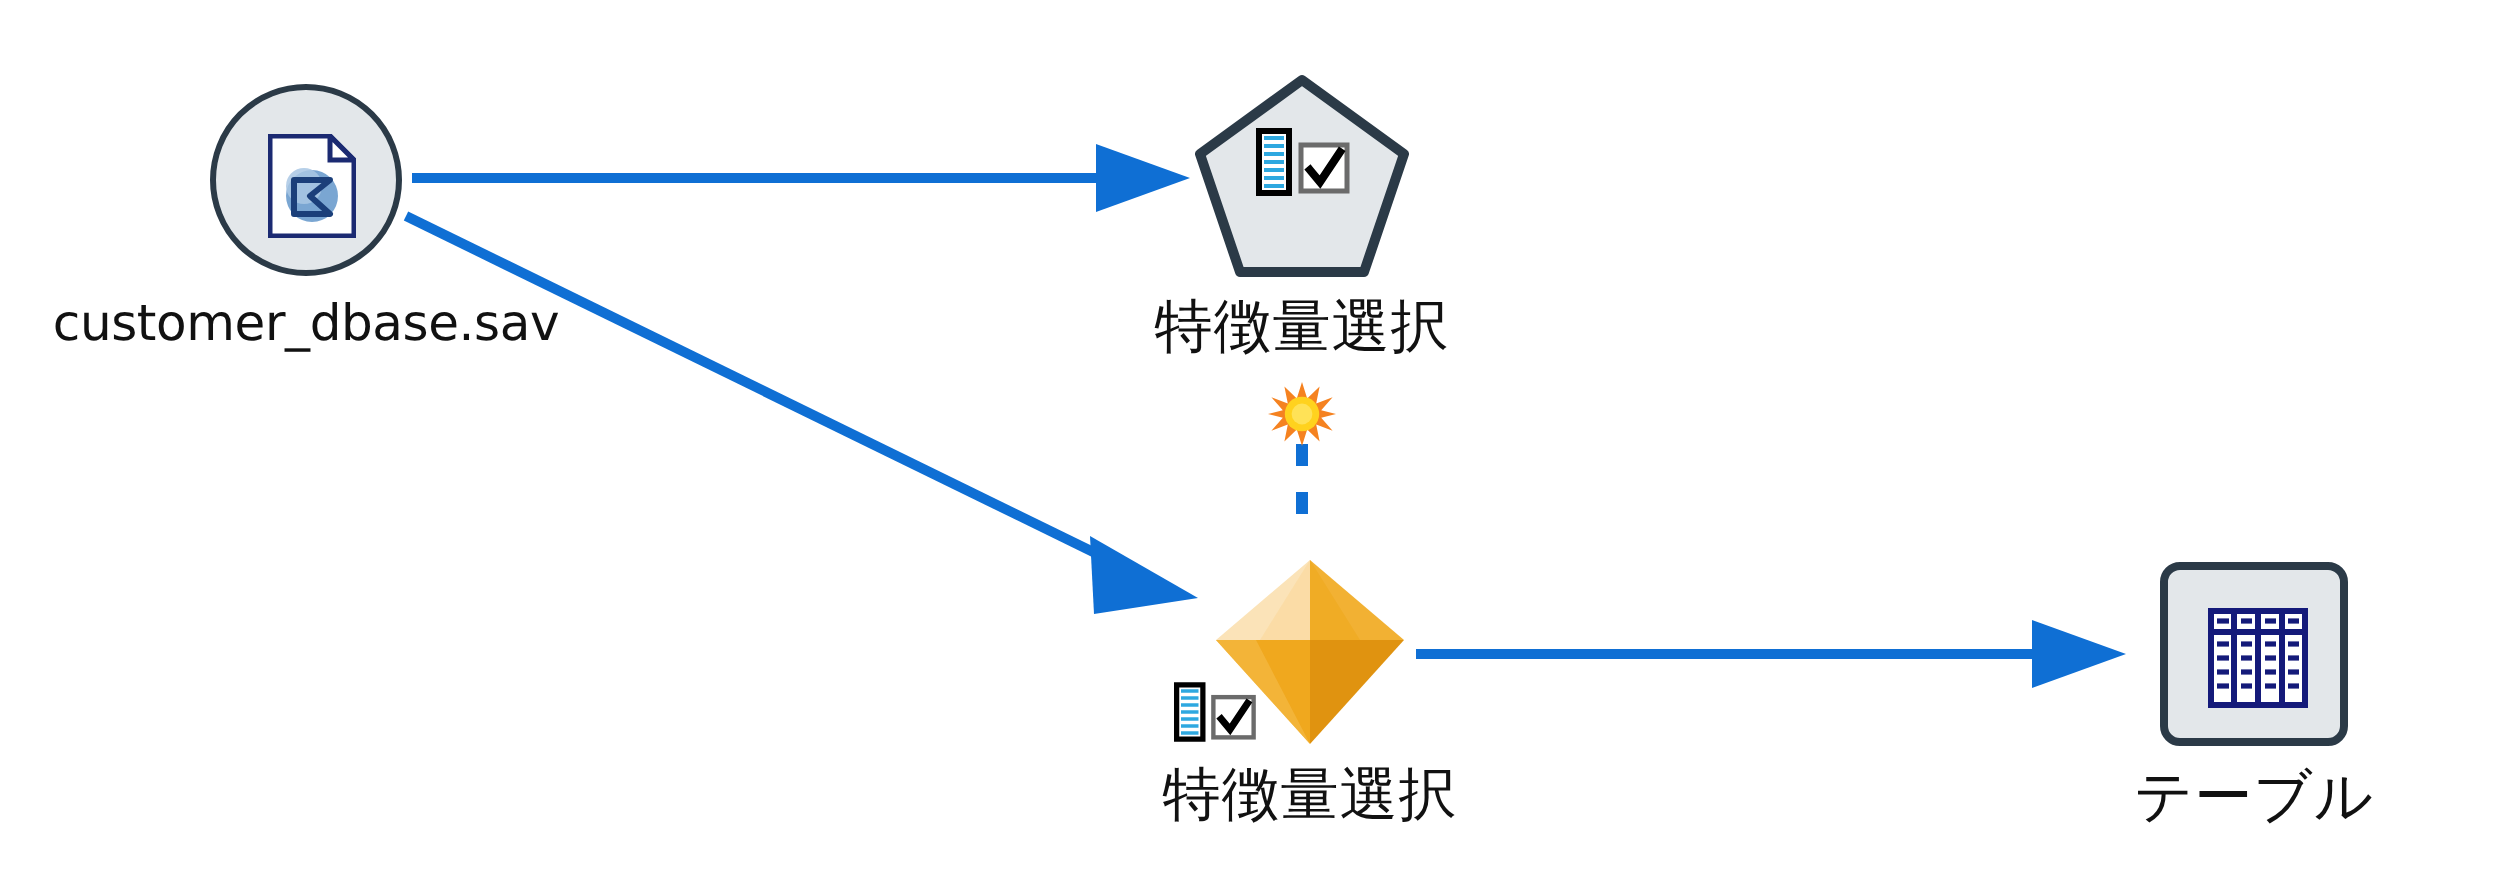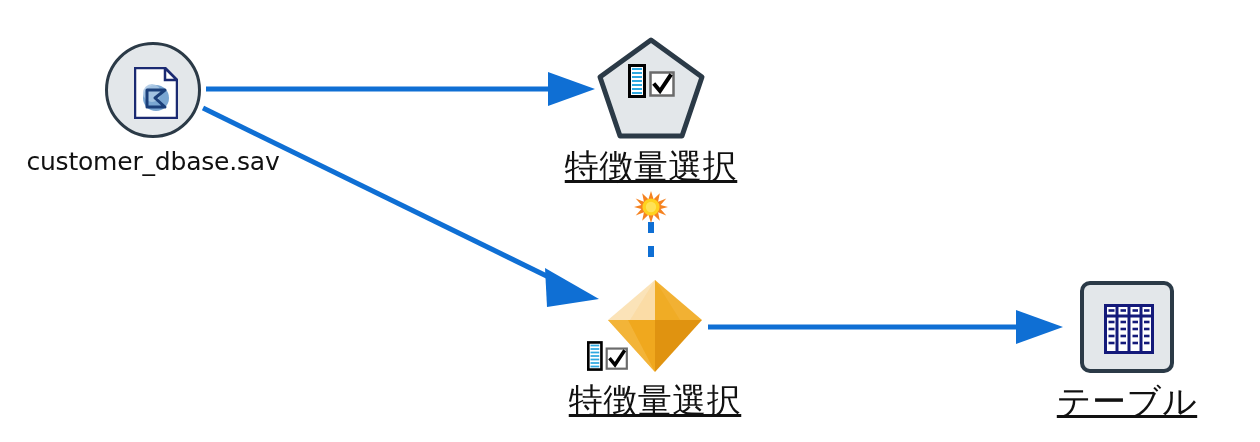--- a/index.html
+++ b/index.html
@@ -35,23 +35,22 @@
     width: 320px;
     text-align: center;
     color: #111111;
     white-space: nowrap;
   }
   .label-latin {
     font-size: 25px;
     letter-spacing: -0.2px;
   }
   .label-cjk {
-    font-size: 34px;
+    font-size: 29px;
     letter-spacing: 0.5px;
-    text-decoration: underline;
   }
   
   .src-circle {
     position: absolute;
     width: 96px;
     height: 96px;
     border-radius: 50%;
     background: #e3e7ea;
     border: 3px solid #2b3a47;
     box-sizing: border-box;

